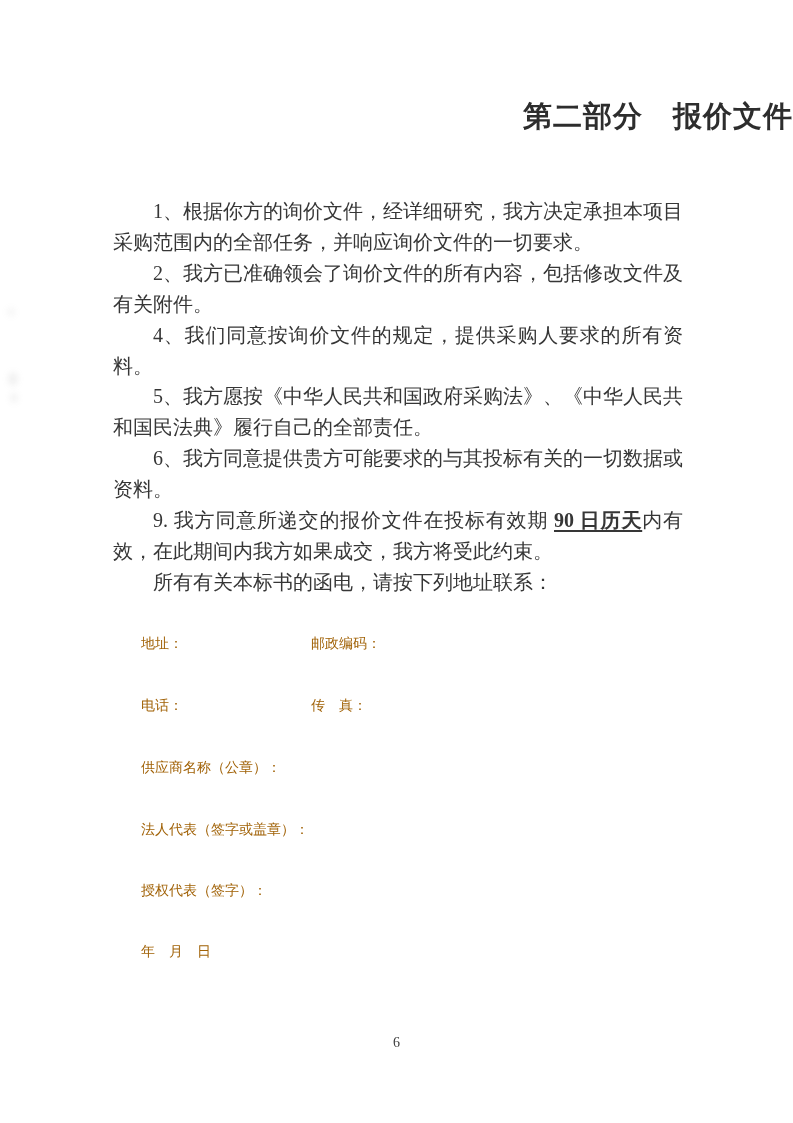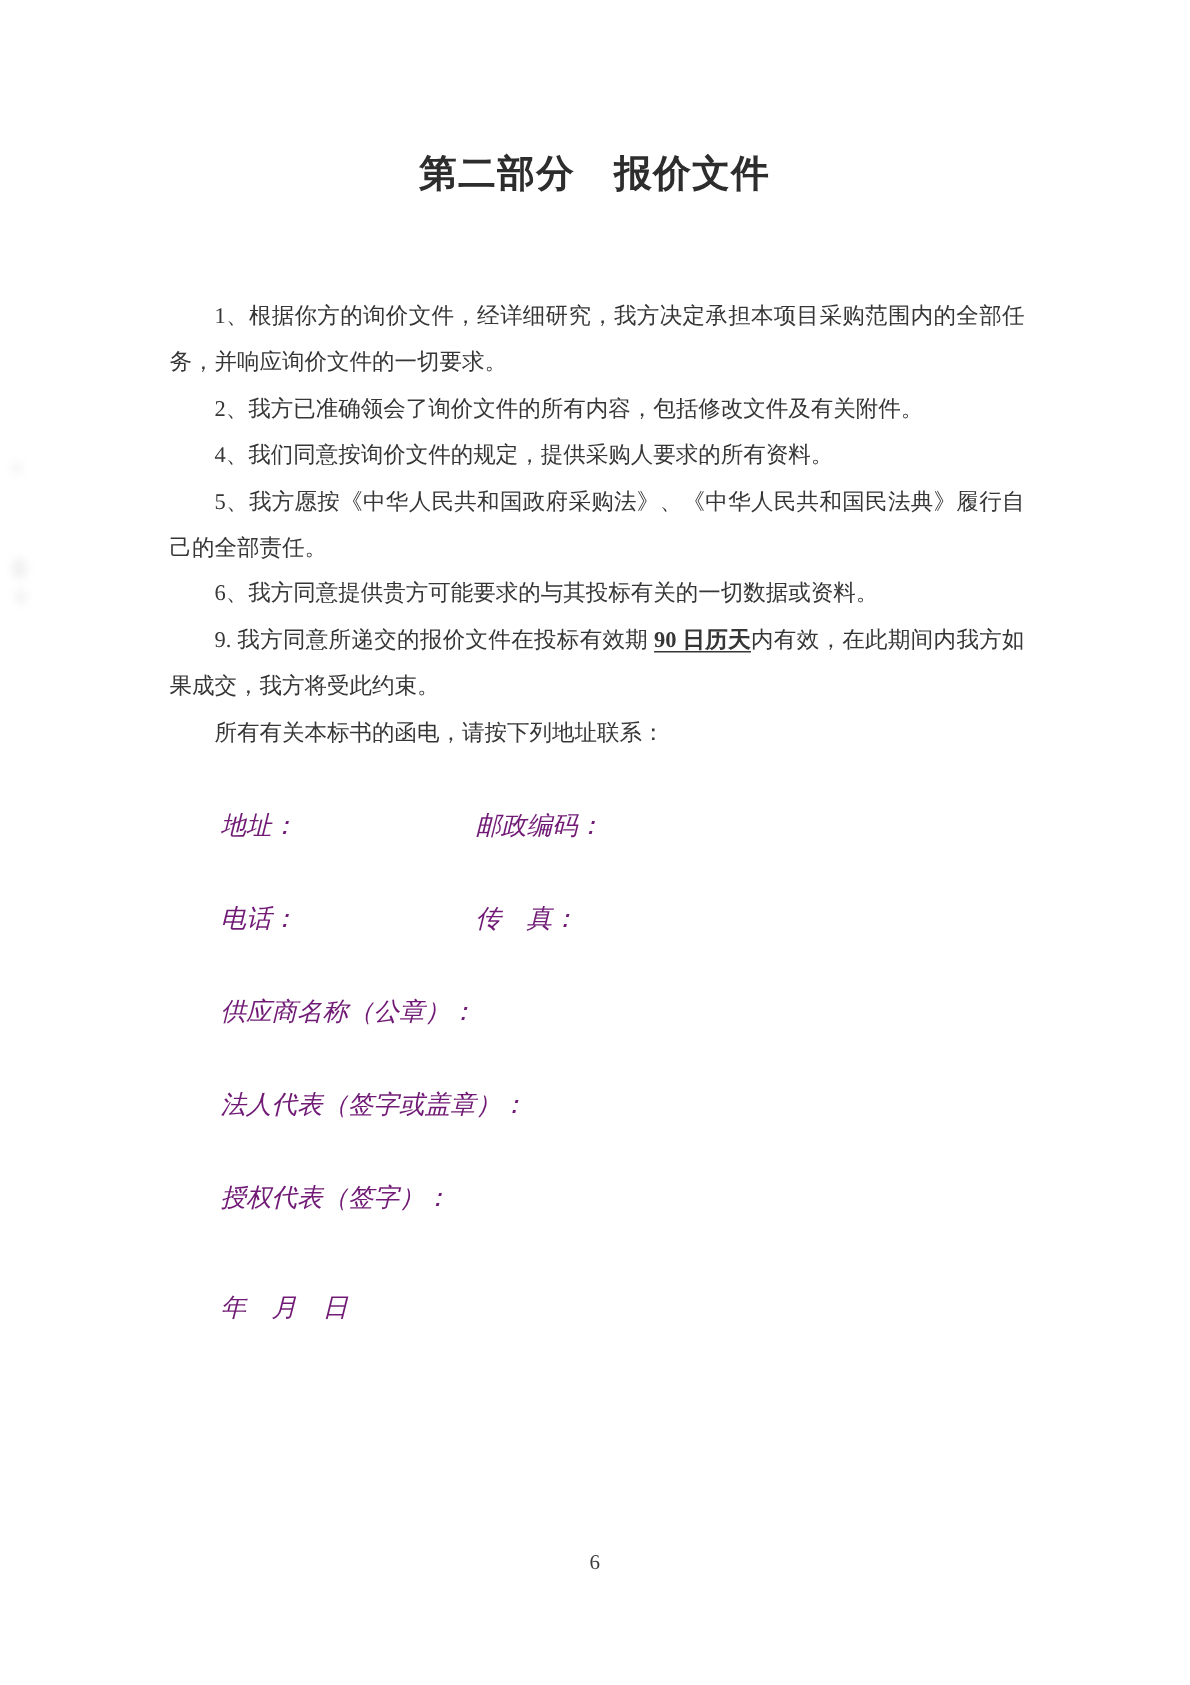--- a/index.html
+++ b/index.html
@@ -11,55 +11,54 @@
     position: relative;
     width: 793px;
     height: 1123px;
     background: #ffffff;
     overflow: hidden;
     font-family: "Liberation Serif", "DejaVu Serif", serif;
     color: #363636;
   }
   .title {
     margin: 98px 0 0 0;
-    text-align: center;
-    font-size: 25px;
+    text-align: right;
+    font-size: 29px;
     line-height: 36px;
     font-weight: 700;
     letter-spacing: 1px;
     color: #2d2d2d;
     font-family: "Liberation Sans", "DejaVu Sans", sans-serif;
   }
   .body-text {
     margin: 62px 0 0 113px;
     width: 570px;
   }
   .para {
     margin: 0;
-    font-size: 15px;
+    font-size: 20px;
     line-height: 30.9px;
     text-align: justify;
     text-indent: 2em;
     color: #363636;
   }
   .underline {
     text-decoration: underline;
     text-underline-offset: 3px;
     font-weight: bold;
   }
   .contact .cline {
     margin: 31px 0 0 0;
     padding-left: 2em;
-    font-size: 17px;
+    font-size: 14px;
     line-height: 30.9px;
-    color: #701a75;
-    font-style: italic;
+    color: #a16207;
   }
   .contact .cline.date {
-    margin-top: 42px;
+    margin-top: 30px;
   }
   .contact .col {
     display: inline-block;
     width: 170px;
   }
   .page-number {
     position: absolute;
     left: 0;
     right: 0;
     top: 1033px;

